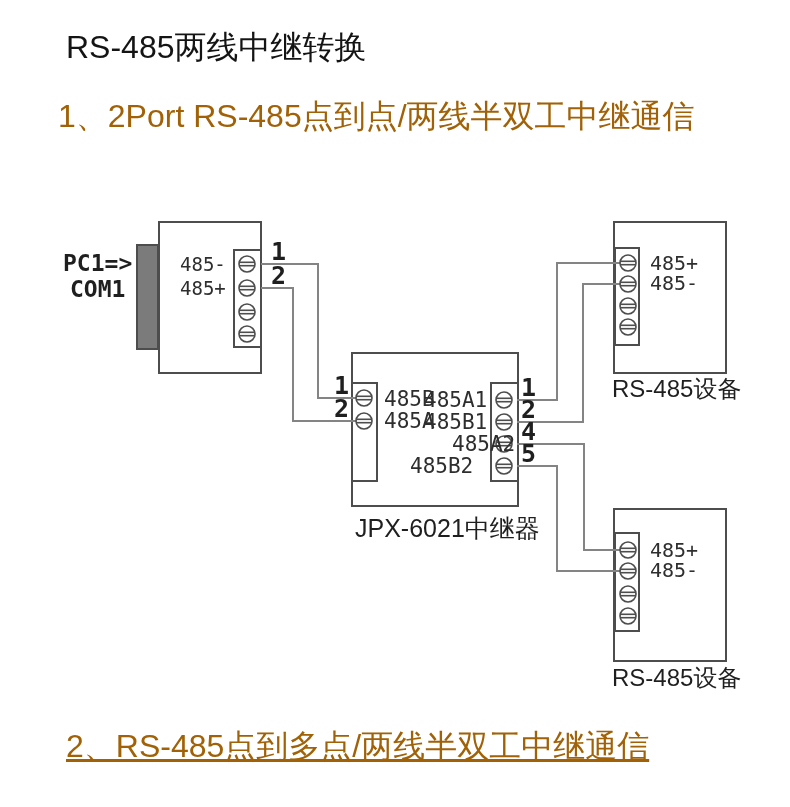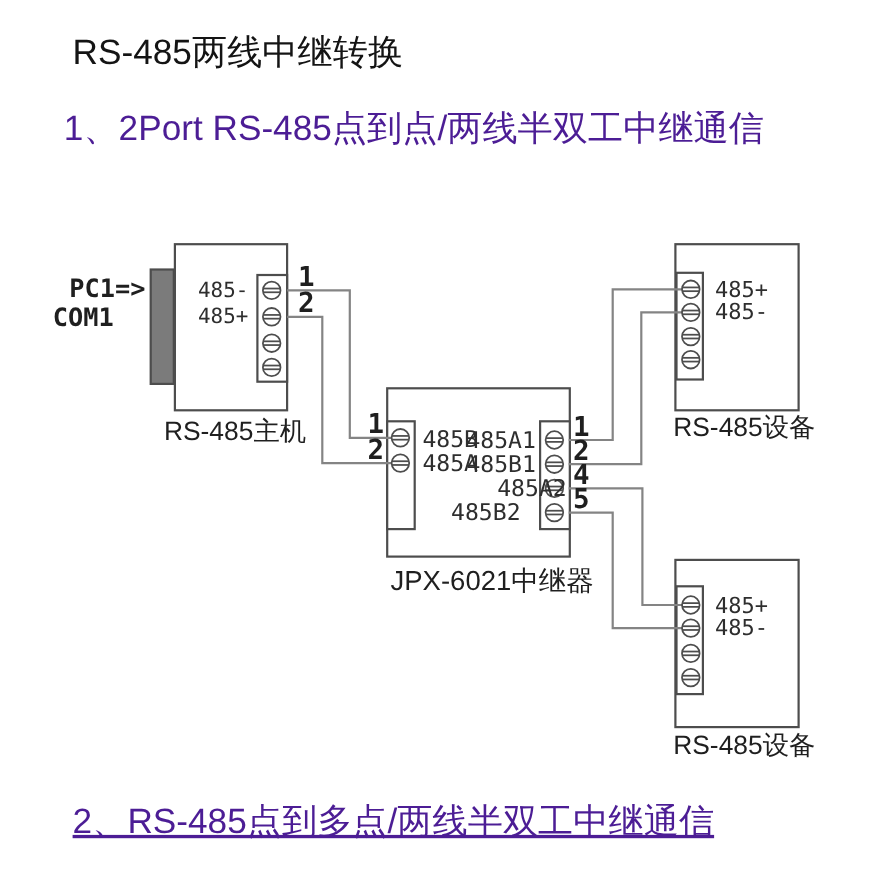--- a/index.html
+++ b/index.html
@@ -6,21 +6,21 @@
     --outline:#4d4d4d; --wire:#848484; --connector-fill:#7b7b7b; --text:#262626;
   }
   *{margin:0;padding:0;box-sizing:border-box;}
   html,body{background:#fff;}
   .canvas{
     position:relative;width:790px;height:807px;background:#ffffff;overflow:hidden;
     font-family:"Liberation Sans",sans-serif;color:var(--text);
   }
   .abs{position:absolute;white-space:nowrap;}
   .title{font-size:32px;line-height:38px;color:#141414;}
-  .heading{font-size:32px;line-height:38px;color:#4c1d95;}
+  .heading{font-size:32px;line-height:38px;color:#a16207;}
   .mono{font-family:"DejaVu Sans Mono",monospace;}
   .pc-label{font-size:23px;line-height:26px;font-weight:bold;color:#1f1f1f;}
   .pin{font-size:19px;line-height:19px;color:#2e2e2e;}
   .pin-lg{font-size:21px;line-height:21px;color:#2e2e2e;}
   .pin-dev{font-size:20px;line-height:20px;color:#2e2e2e;}
   .wirenum{font-size:25px;line-height:24px;font-weight:bold;color:#1f1f1f;}
   .caption{font-size:24px;line-height:28px;color:#1f1f1f;}
   .right-align{text-align:left;}
   svg.diagram{position:absolute;left:0;top:0;}
   .box{fill:#ffffff;stroke:var(--outline);stroke-width:2px;}
@@ -85,27 +85,26 @@
     <use href="#screw" x="628" y="306" class="screw"></use>
     <use href="#screw" x="628" y="327" class="screw"></use>
 
     <use href="#screw" x="628" y="550" class="screw"></use>
     <use href="#screw" x="628" y="571" class="screw"></use>
     <use href="#screw" x="628" y="594" class="screw"></use>
     <use href="#screw" x="628" y="616" class="screw"></use>
   </svg>
 
   <div class="abs mono pc-label" style="left:63px;top:250px;">PC1=&gt;</div>
-  <div class="abs mono pc-label" style="left:48px;top:276px;">COM1</div>
+  <div class="abs mono pc-label" style="left:70px;top:276px;">COM1</div>
 
   <div class="abs mono pin" style="left:180px;top:255px;">485-</div>
   <div class="abs mono pin" style="left:180px;top:279px;">485+</div>
   <div class="abs mono wirenum" style="left:271px;top:240px;">1</div>
   <div class="abs mono wirenum" style="left:271px;top:264px;">2</div>
-  <div class="abs caption" style="left:149px;top:379px;">RS-485主机</div>
 
   <div class="abs mono wirenum" style="left:334px;top:374px;">1</div>
   <div class="abs mono wirenum" style="left:334px;top:397px;">2</div>
   <div class="abs mono pin-lg" style="left:384px;top:389px;">485B</div>
   <div class="abs mono pin-lg" style="left:384px;top:411px;text-align:center;">485A</div>
   <div class="abs mono pin-lg right-align" style="left:424px;top:390px;width:64px;">485A1</div>
   <div class="abs mono pin-lg right-align" style="left:424px;top:412px;width:64px;">485B1</div>
   <div class="abs mono pin-lg right-align" style="left:424px;top:434px;width:64px;margin-left:28px;">485A2</div>
   <div class="abs mono pin-lg right-align" style="left:410px;top:456px;width:64px;">485B2</div>
   <div class="abs mono wirenum" style="left:521px;top:376px;">1</div>

